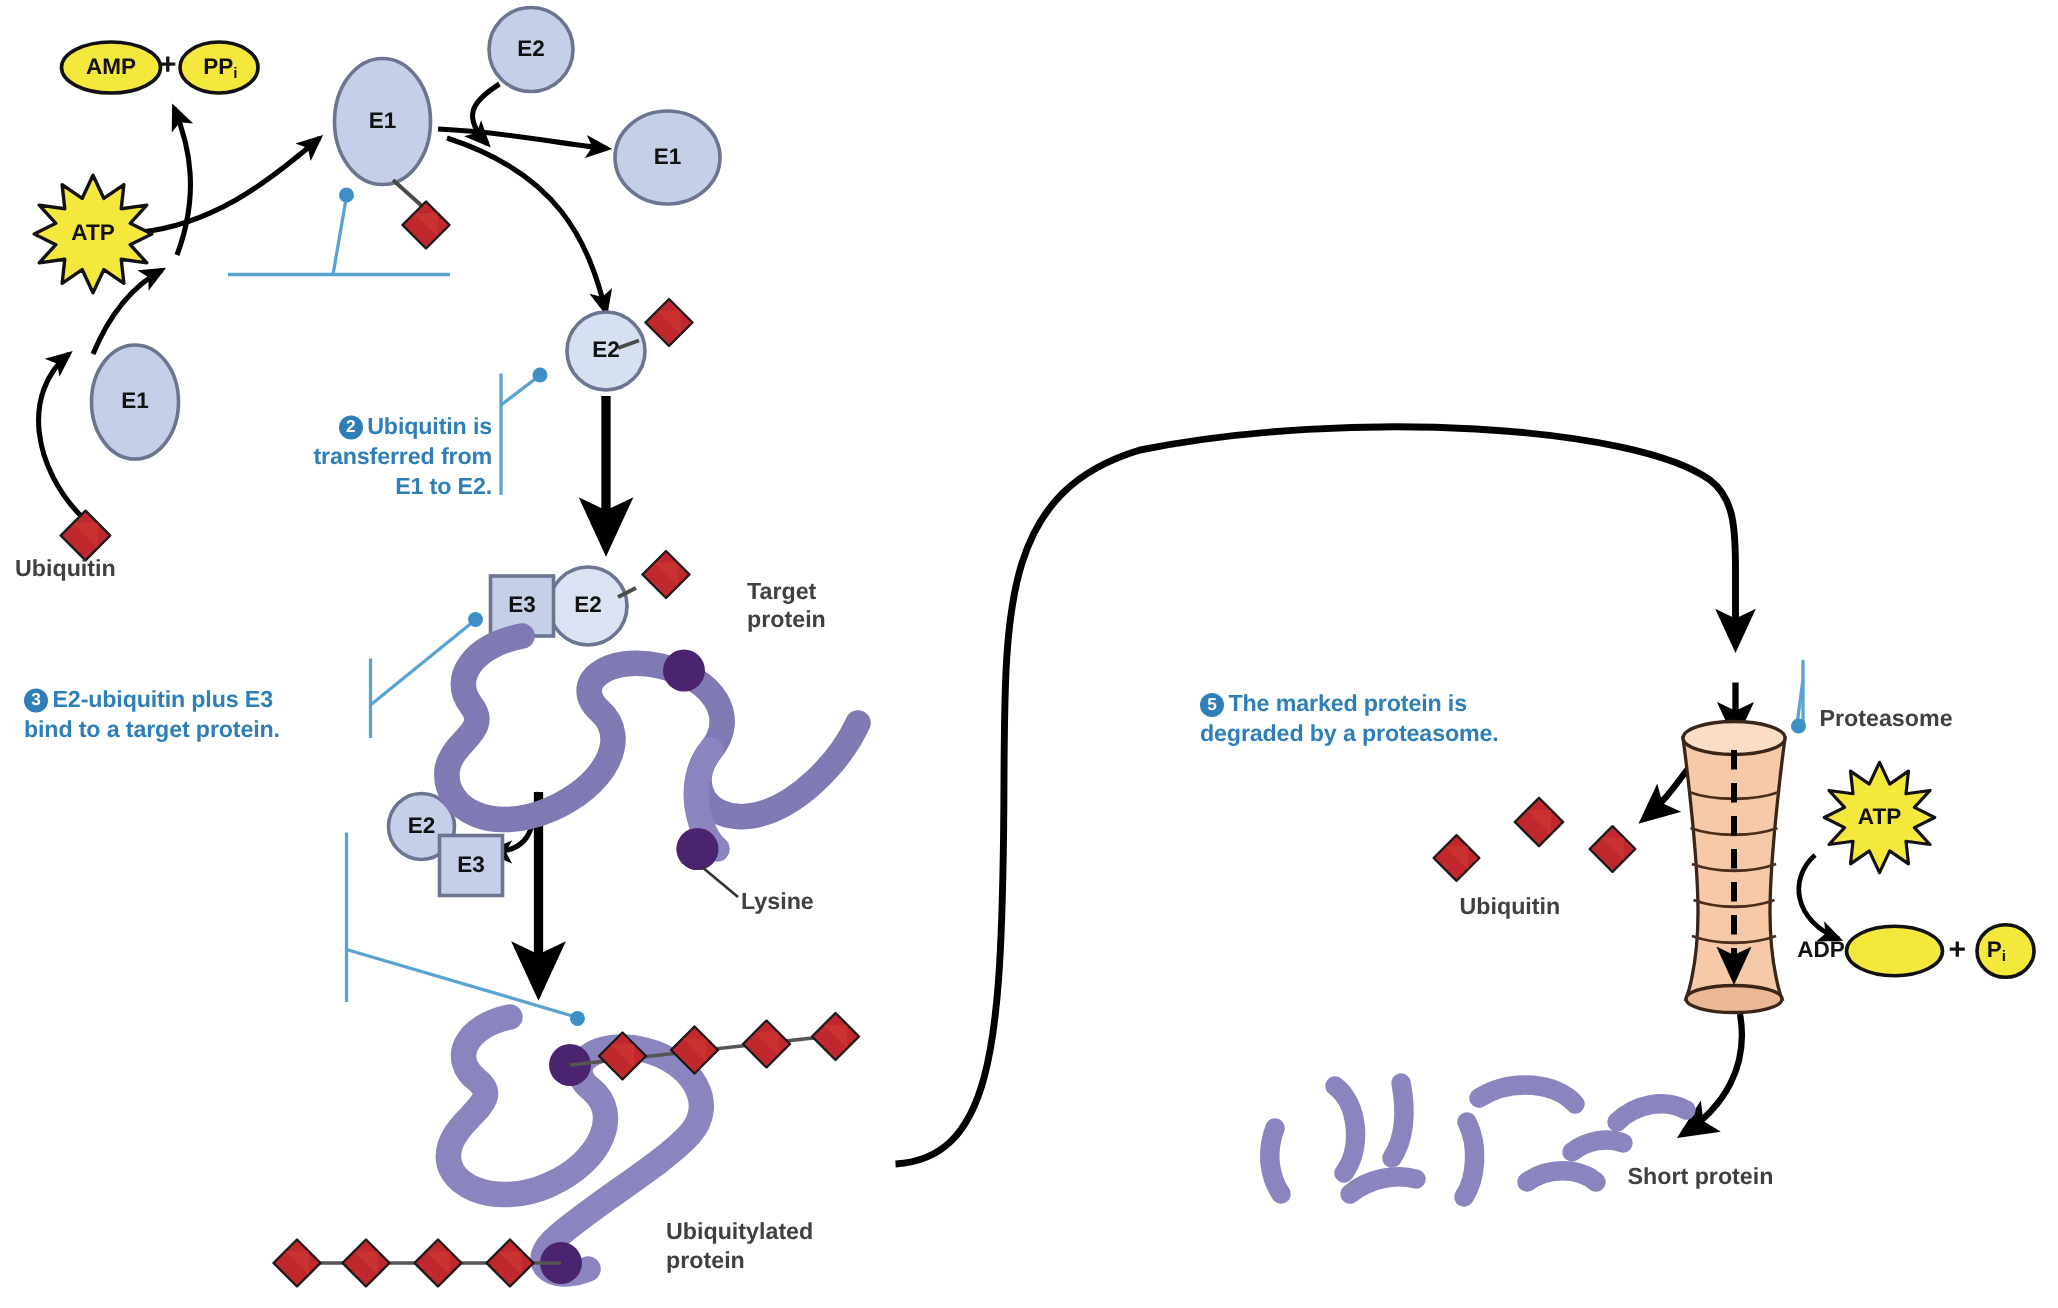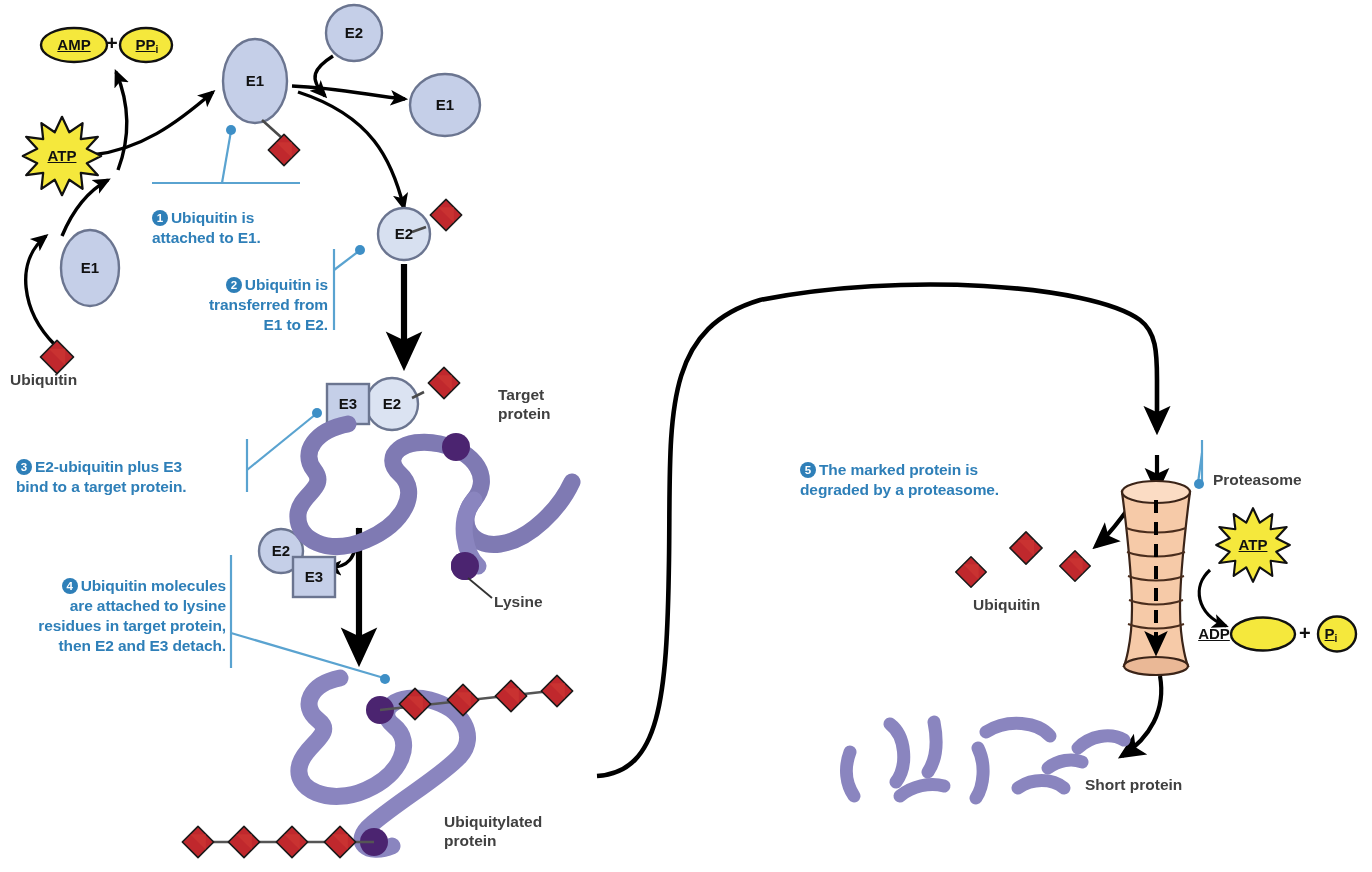--- a/index.html
+++ b/index.html
@@ -47,21 +47,21 @@
   
   .glyph-txt{
     position:absolute;
     font-weight:bold;
     color:#111111;
     text-align:center;
     pointer-events:none;
     white-space:nowrap;
   }
   .e-lab{font-size:15px;}
-  .energy-lab{font-size:15px;text-decoration:underline;}
+  .energy-lab{font-size:15px;}
   .plus{position:absolute;font-size:20px;font-weight:bold;color:#111;}
   sub{font-size:0.68em;vertical-align:-0.28em;}
 </style>
 </head>
 <body>
 
 <div id="stage">
 
   <svg class="layer" viewBox="0 0 1372 872">
     <defs>
@@ -344,41 +344,31 @@
   <div class="blk-label" style="left:10px;top:370px;">Ubiquitin</div>
   <div class="blk-label" style="left:498px;top:385px;text-align:left;">Target
 protein</div>
   <div class="blk-label" style="left:494px;top:592px;">Lysine</div>
   <div class="blk-label" style="left:444px;top:812px;">Ubiquitylated
 protein</div>
   <div class="blk-label" style="left:973px;top:595px;">Ubiquitin</div>
   <div class="blk-label" style="left:1213px;top:470px;">Proteasome</div>
   <div class="blk-label" style="left:1085px;top:775px;">Short protein</div>
 
-  <div class="callout" style="left:152px;top:188px;width:160px;">
-    <span class="num">1</span><span>Ubiquitin is
-attached to E1.</span>
-  </div>
 
   <div class="callout" style="left:168px;top:255px;width:160px;text-align:right;">
     <span class="num">2</span><span>Ubiquitin is
 transferred from
 E1 to E2.</span>
   </div>
 
   <div class="callout" style="left:16px;top:437px;width:226px;text-align:left;">
     <span class="num">3</span><span>E2-ubiquitin plus E3
 bind to a target protein.</span>
   </div>
 
-  <div class="callout" style="left:6px;top:556px;width:220px;text-align:right;">
-    <span class="num">4</span><span>Ubiquitin molecules
-are attached to lysine
-residues in target protein,
-then E2 and E3 detach.</span>
-  </div>
 
   <div class="callout" style="left:800px;top:440px;width:398px;text-align:left;">
     <span class="num">5</span><span>The marked protein is
 degraded by a proteasome.</span>
   </div>
 
 </div>
 
 </body></html>

